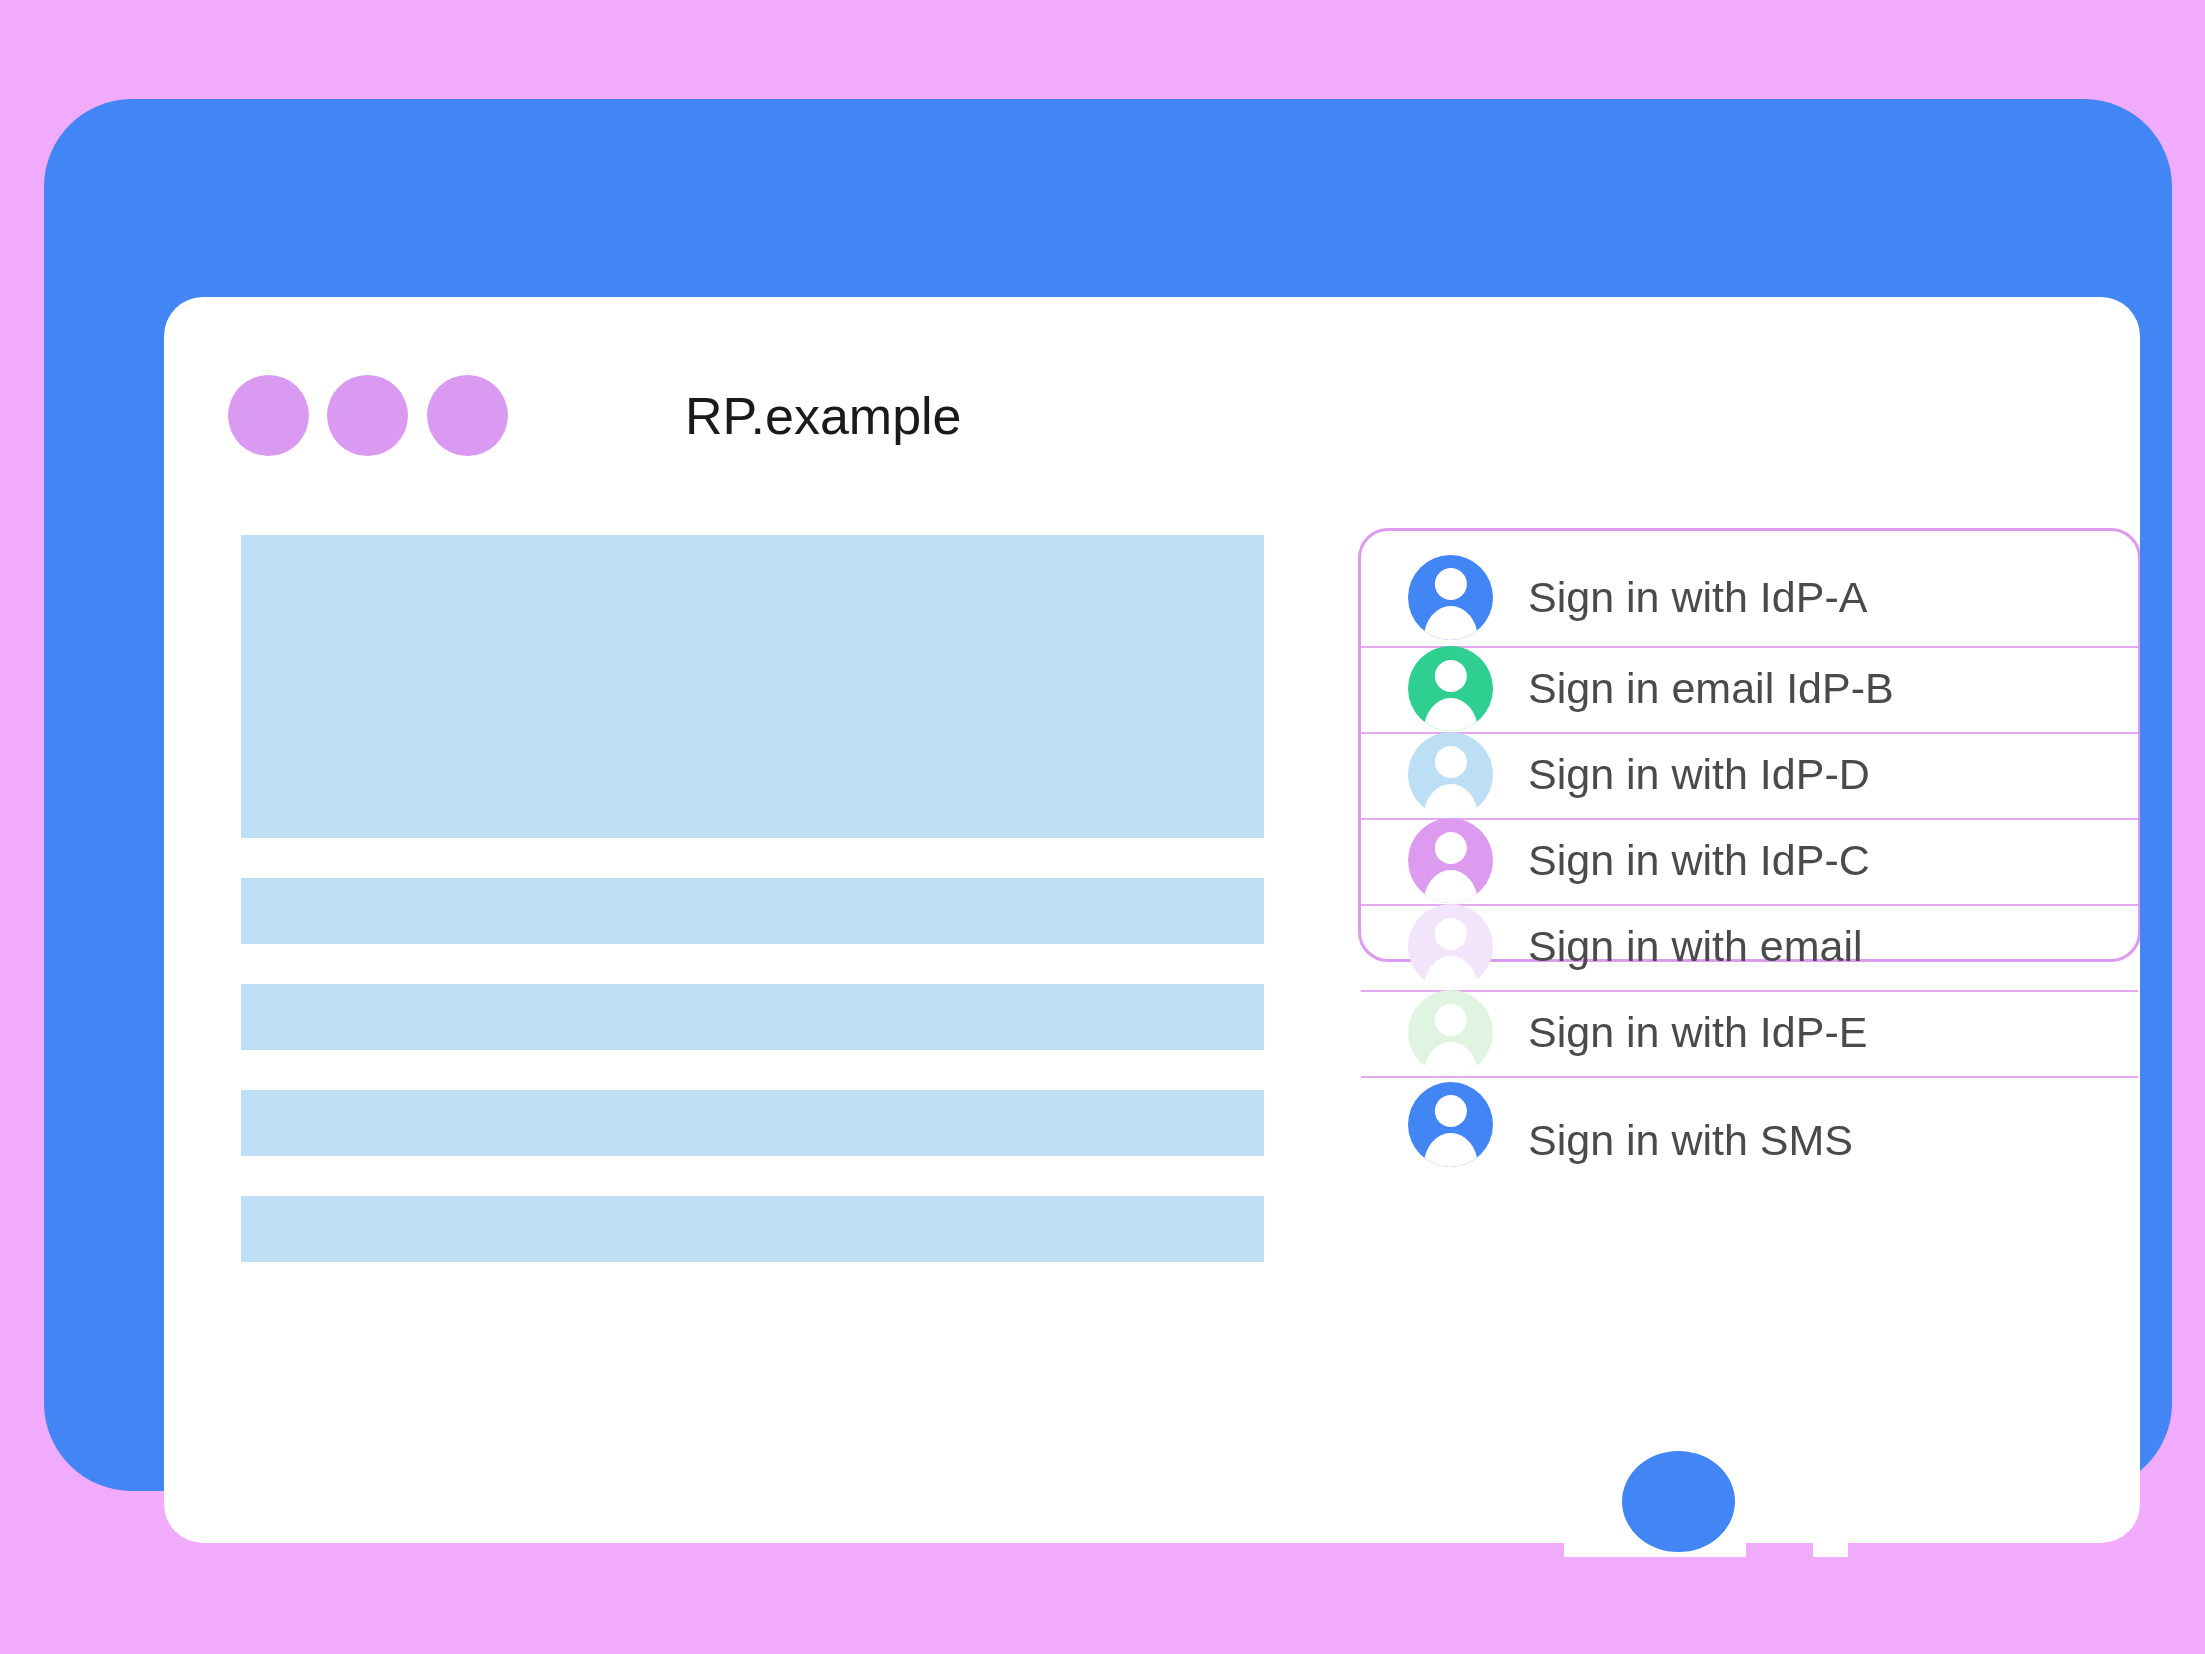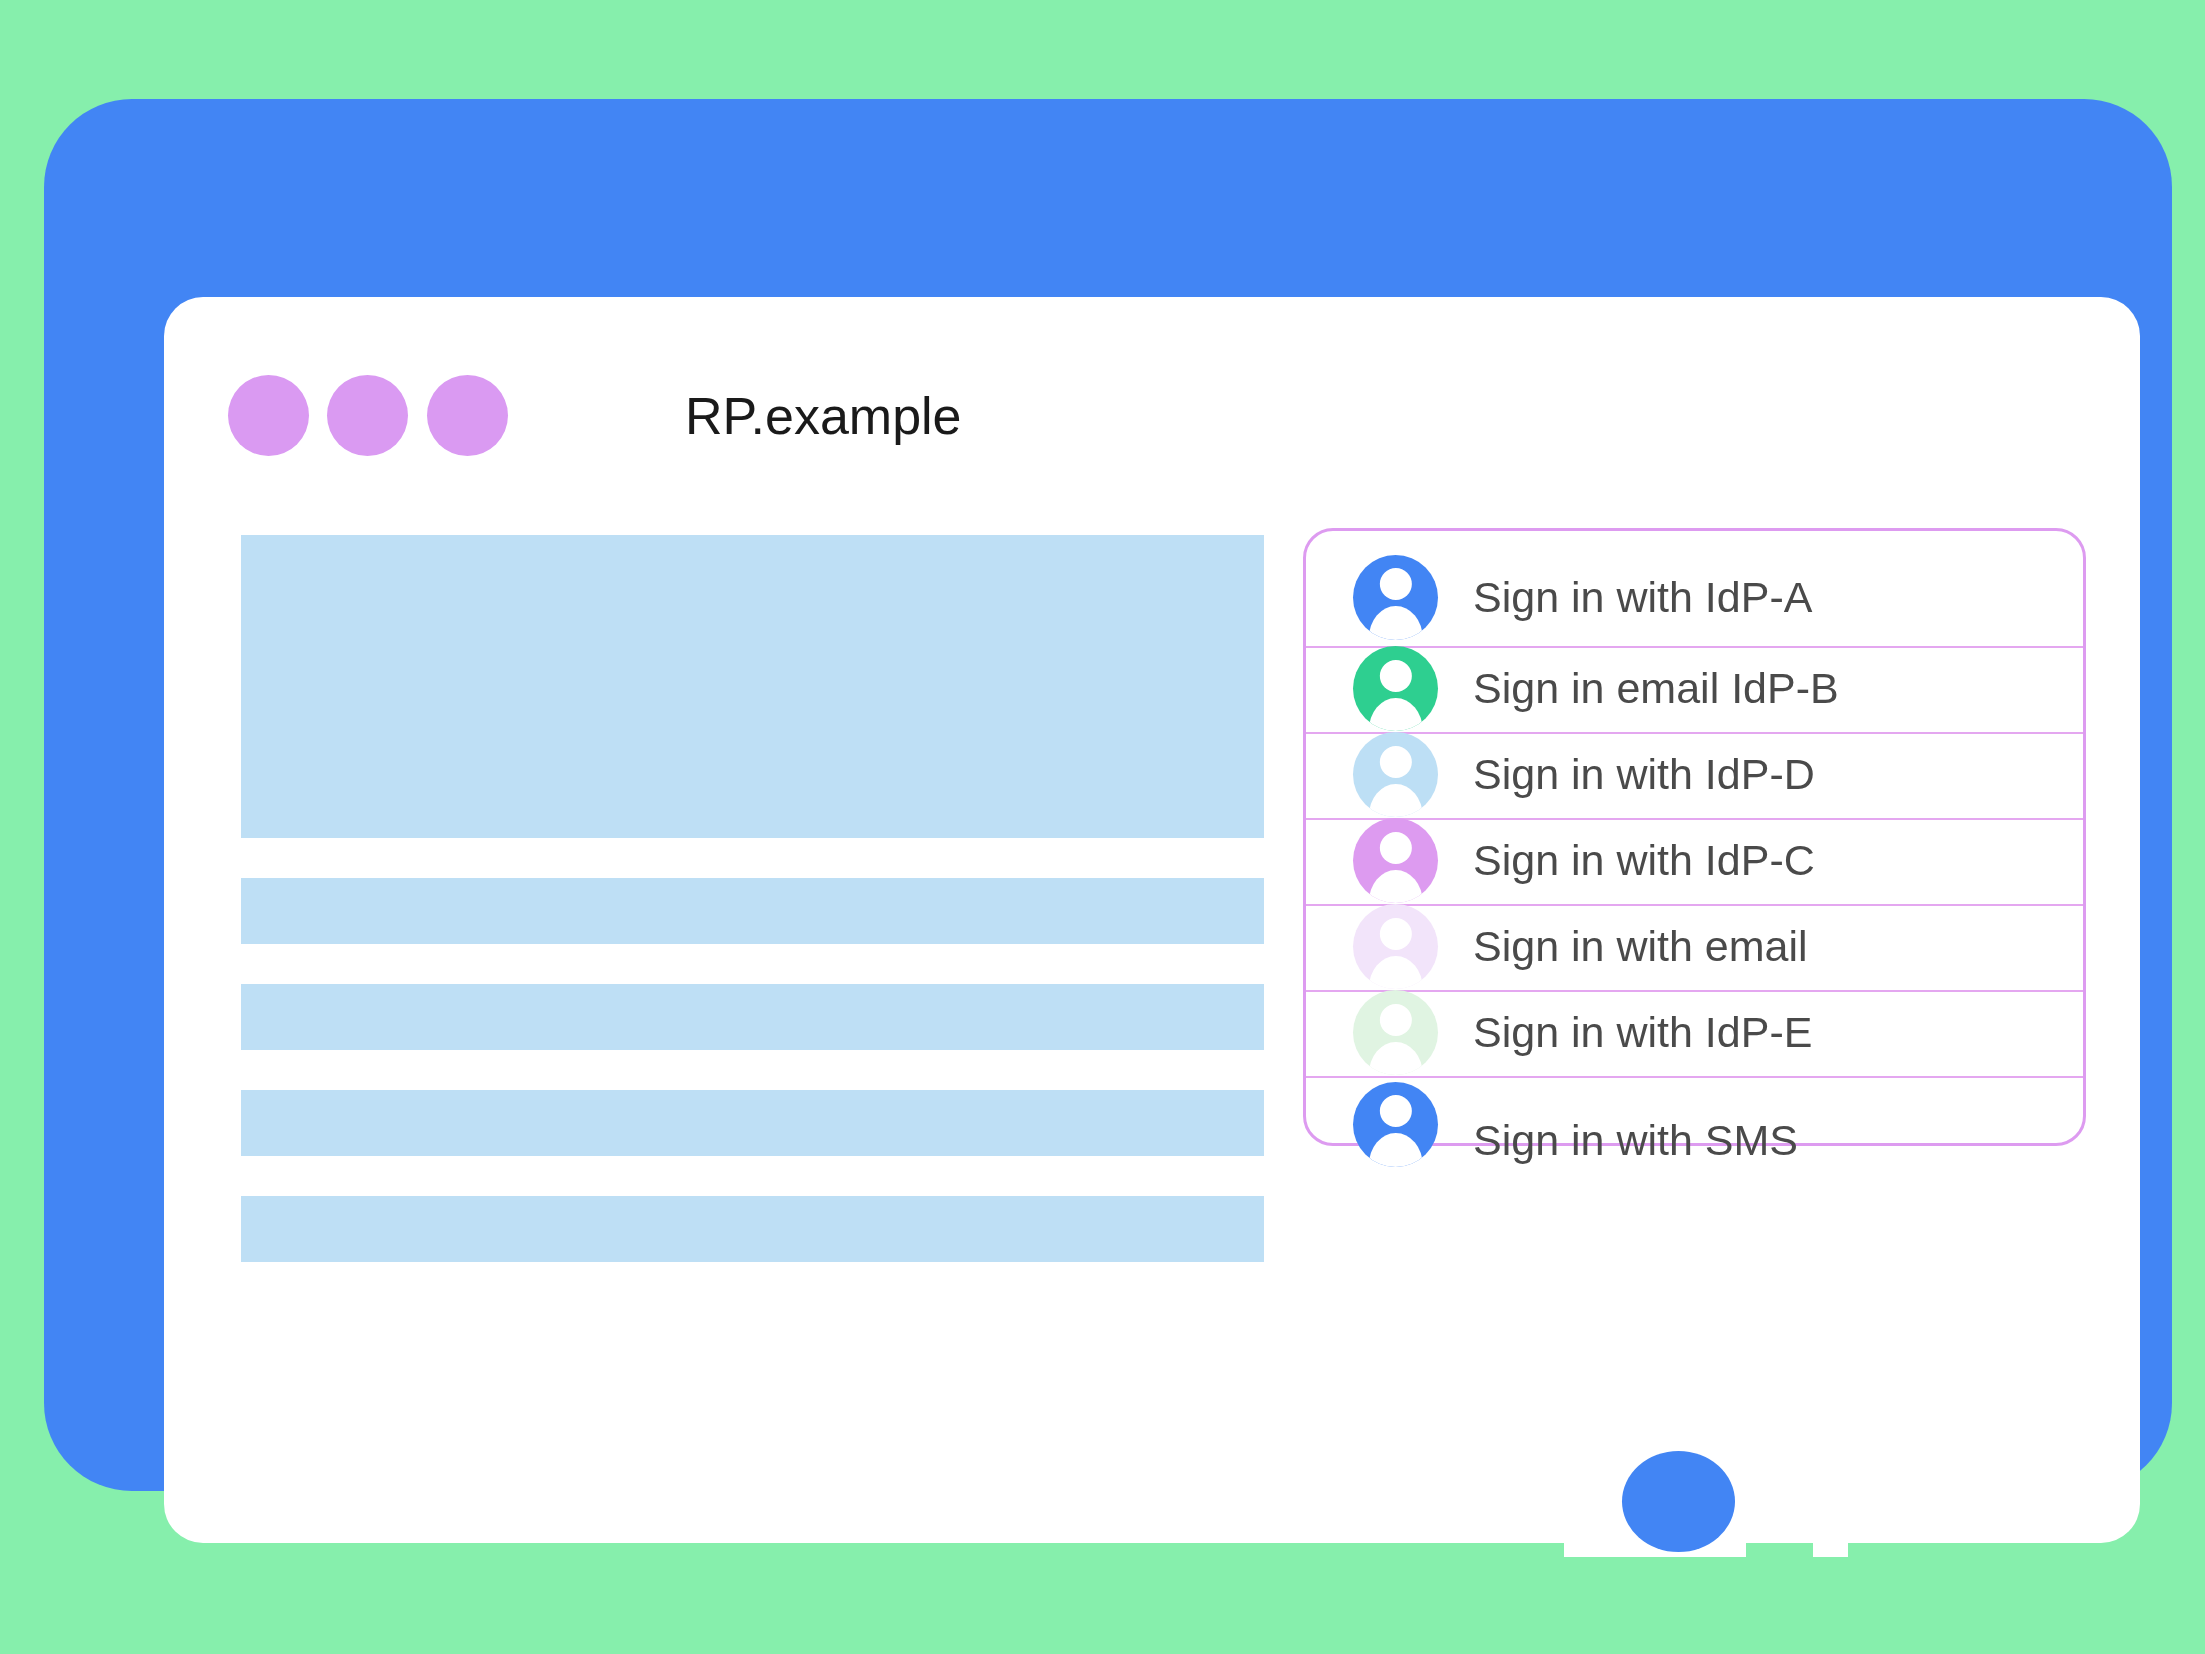--- a/index.html
+++ b/index.html
@@ -7,21 +7,21 @@
     padding: 0;
     background: #ffffff;
   }
   body {
     font-family: "Liberation Sans", sans-serif;
   }
   #stage {
     position: relative;
     width: 2206px;
     height: 1654px;
-    background: #86efac;
+    background: #f0abfc;
     overflow: hidden;
   }
 
   
   #device-frame {
     position: absolute;
     left: 44px;
     top: 99px;
     width: 2128px;
     height: 1392px;
@@ -107,24 +107,24 @@
     background: #BEDFF5;
     width: 1023px;
   }
   #skel-hero { height: 303px; margin-bottom: 40px; }
   .skel-bar { height: 66px; margin-bottom: 40px; }
   .skel-bar.last { margin-bottom: 0; }
 
   
   #idp-panel {
     position: absolute;
-    left: 1139px;
+    left: 1194px;
     top: 231px;
     width: 783px;
-    height: 618px;
+    height: 434px;
     border: 3.5px solid #DD9BF0;
     border-radius: 30px;
     background: #ffffff;
     box-sizing: border-box;
     text-align: center;
   }
   .idp-row {
     position: relative;
     height: 86px;
     display: flex;

